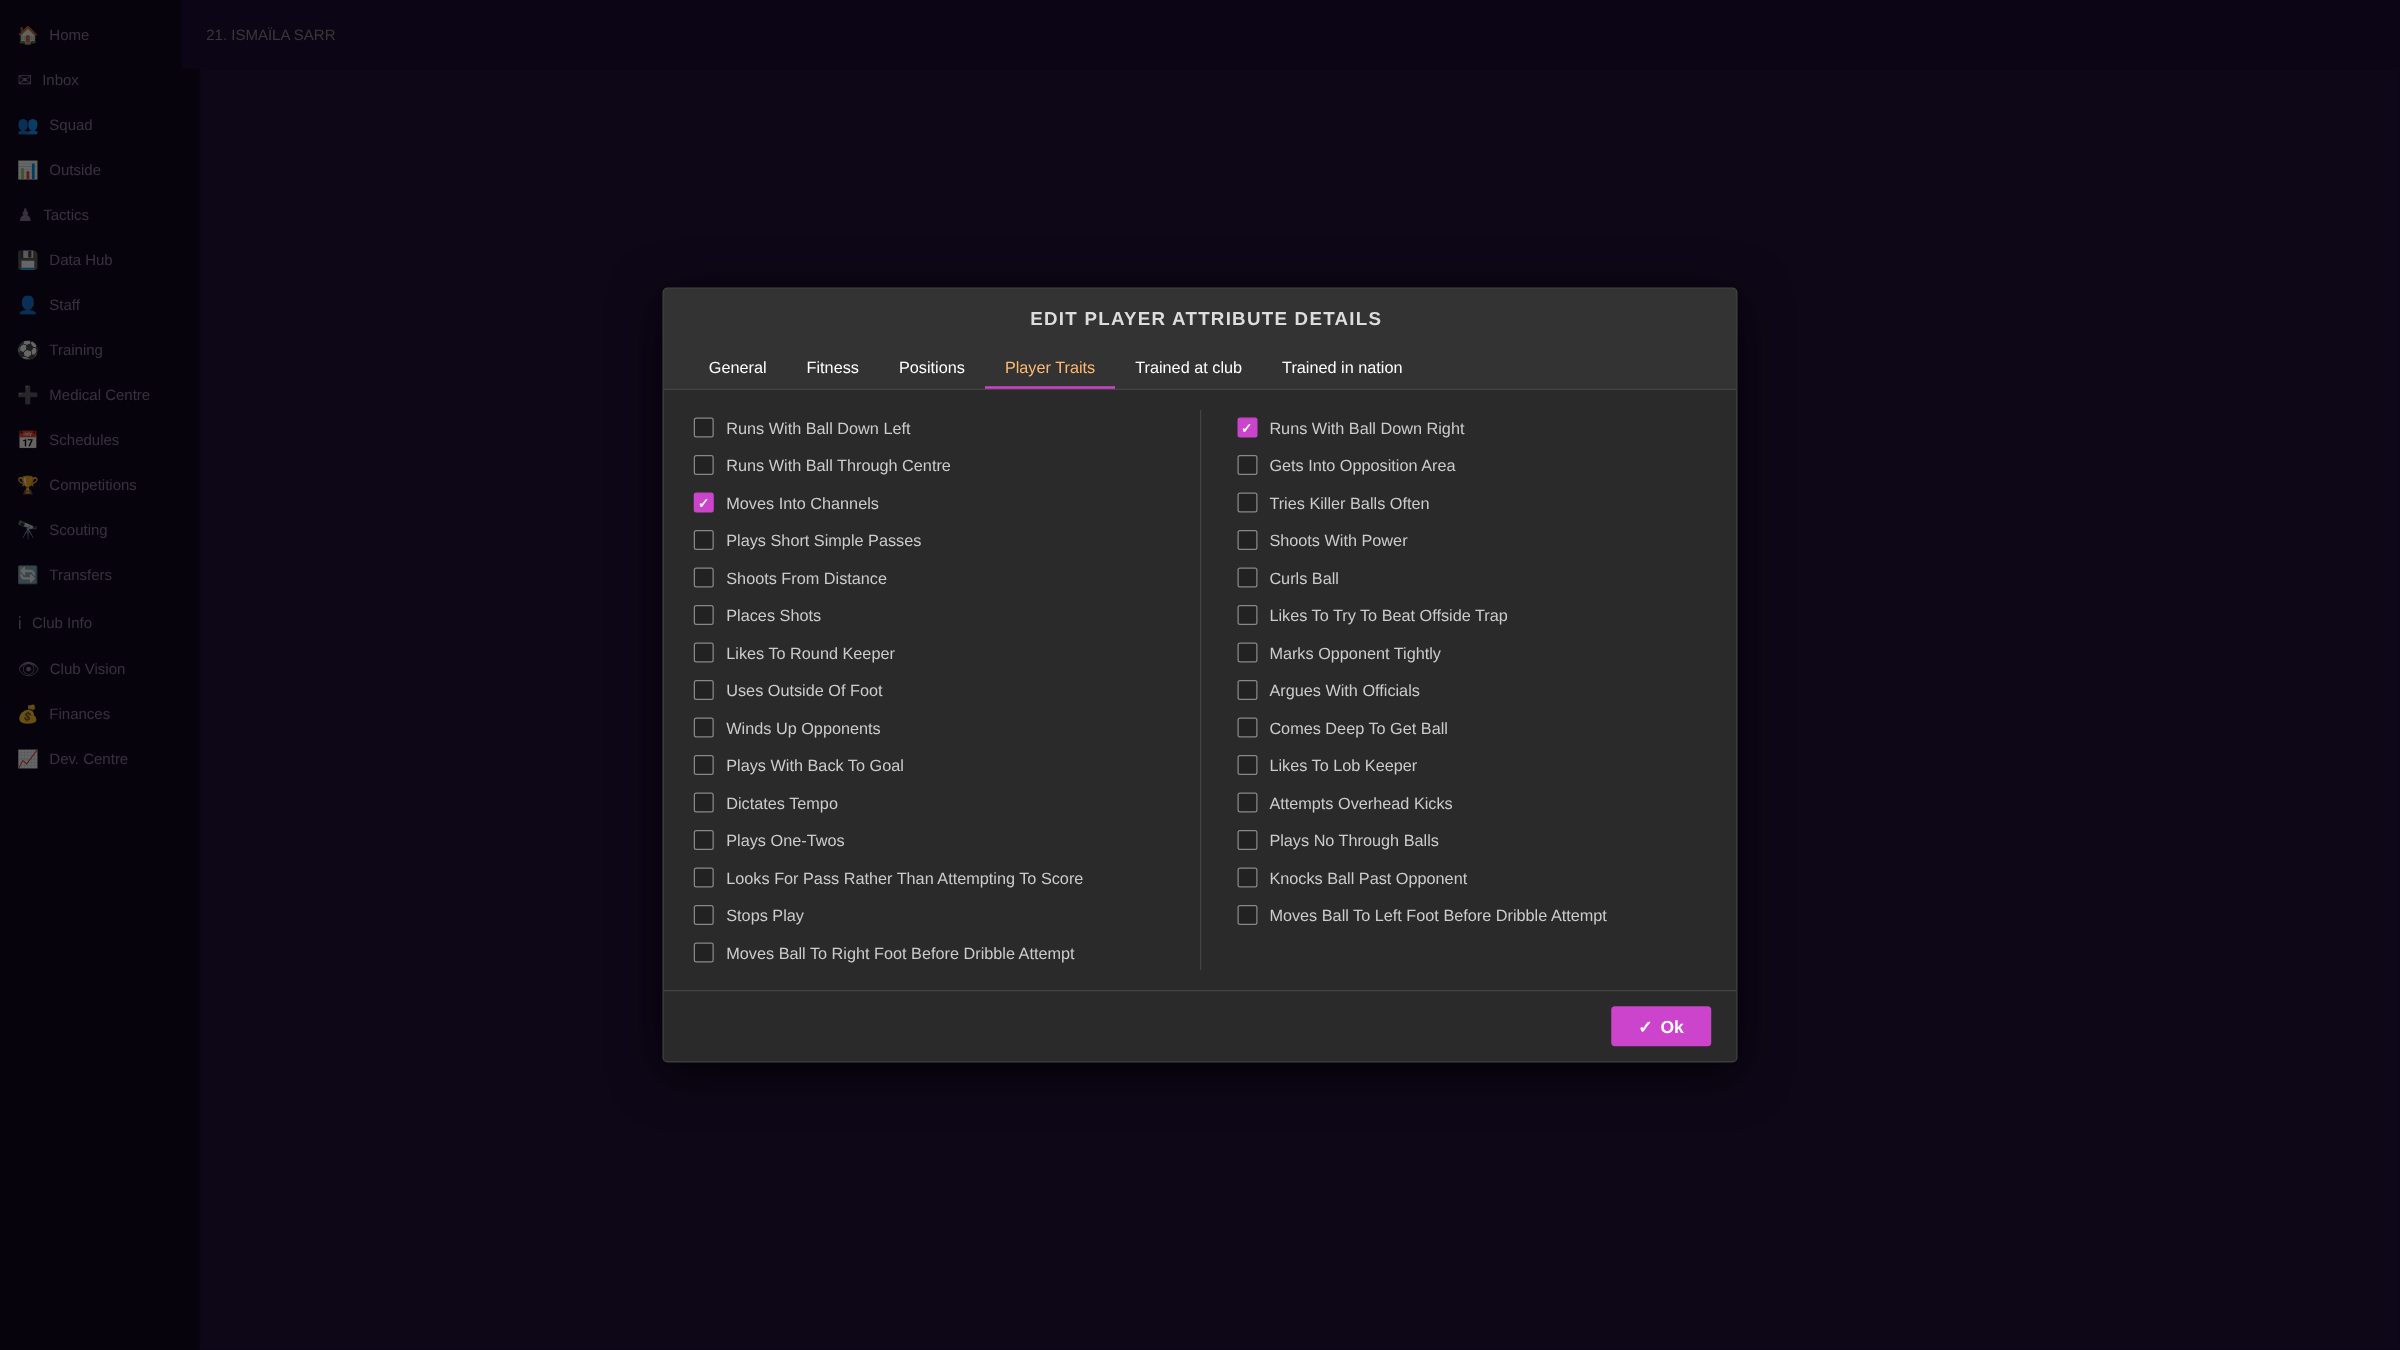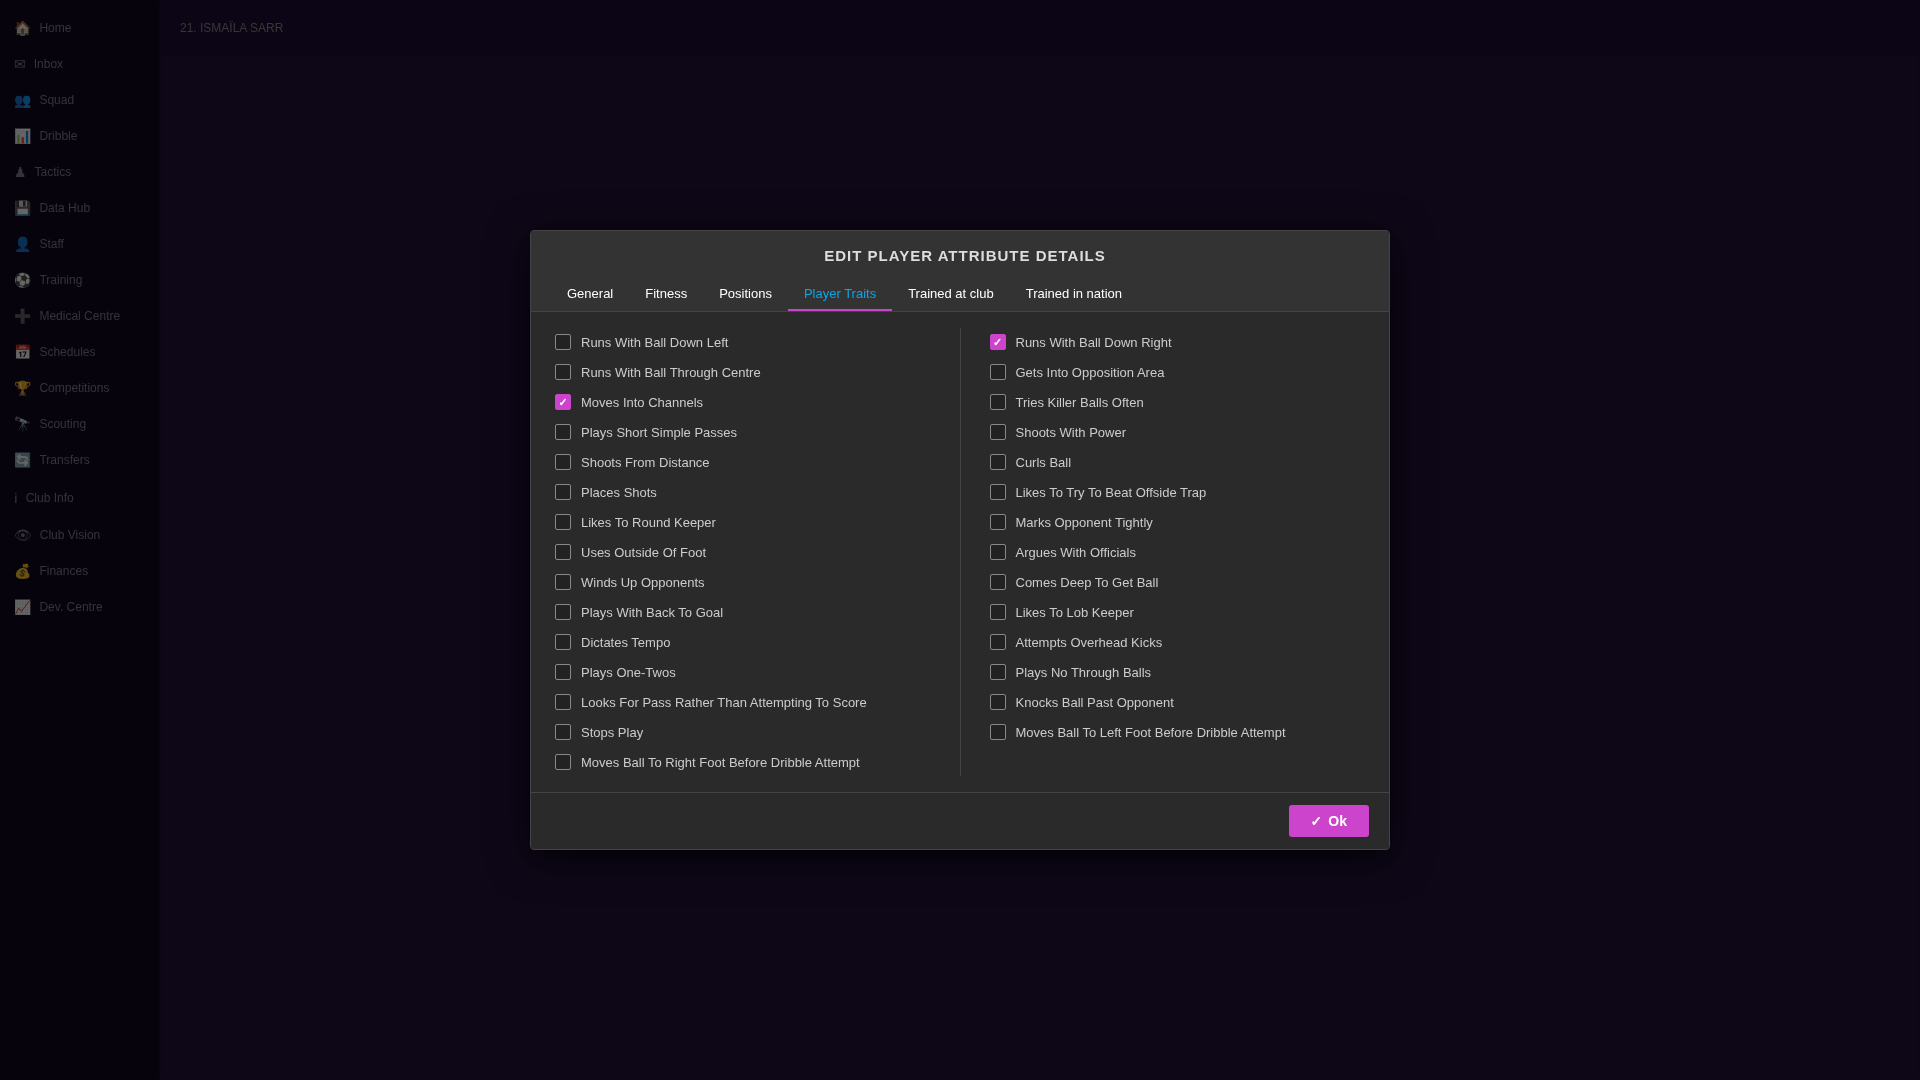--- a/index.html
+++ b/index.html
@@ -46,21 +46,21 @@
       bottom: 0;
       background: #2a1545;
       z-index: 1;
       filter: blur(1px);
       opacity: 0.7;
     }
 
     
     .top-bar {
       position: absolute;
-      left: 160px;
+      left: 145px;
       top: 0;
       right: 0;
       height: 55px;
       background: #1e0e35;
       z-index: 2;
       display: flex;
       align-items: center;
       padding: 0 20px;
       gap: 12px;
     }
@@ -111,21 +111,21 @@
 
     .modal-tab {
       padding: 8px 16px;
       color: #ffffff;
       font-size: 13px;
       cursor: pointer;
       border-bottom: 2px solid transparent;
       white-space: nowrap;
     }
     .modal-tab.active {
-      color: #0ea5e9;
+      color: #fdba74;
       border-bottom: 2px solid #cc44cc;
     }
 
     .modal-body {
       padding: 16px 20px;
       display: flex;
       gap: 20px;
       max-height: 520px;
       overflow-y: auto;
     }
@@ -217,21 +217,21 @@
       <div class="sidebar-item">
         <span class="icon">✉</span>
                    <span>Inbox</span>
       </div>
       <div class="sidebar-item">
         <span class="icon">👥</span>
                    <span>Squad</span>
       </div>
       <div class="sidebar-item">
         <span class="icon">📊</span>
-                   <span>Dribble</span>
+                   <span>Outside</span>
       </div>
       <div class="sidebar-item">
         <span class="icon">♟</span>
                    <span>Tactics</span>
       </div>
       <div class="sidebar-item">
         <span class="icon">💾</span>
                    <span>Data Hub</span>
       </div>
       <div class="sidebar-item">

